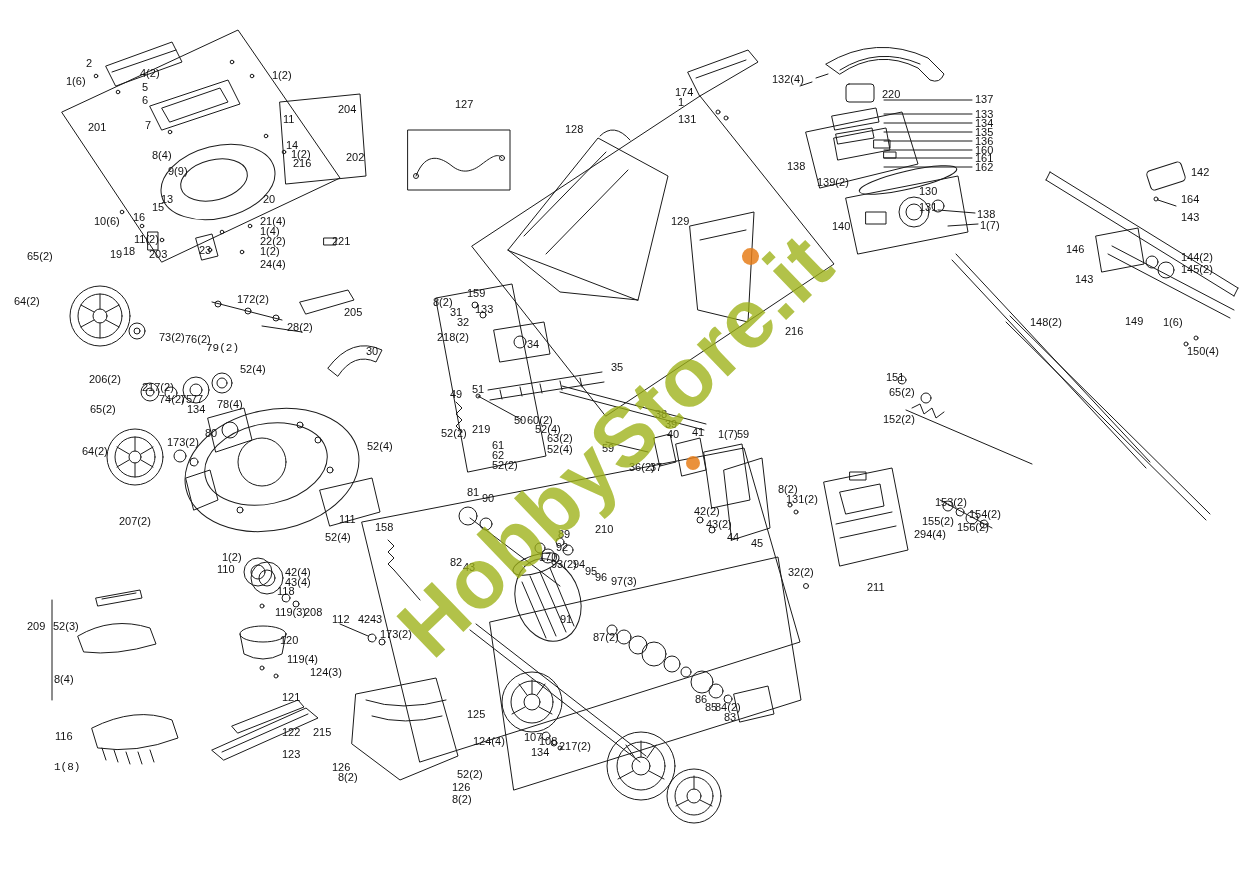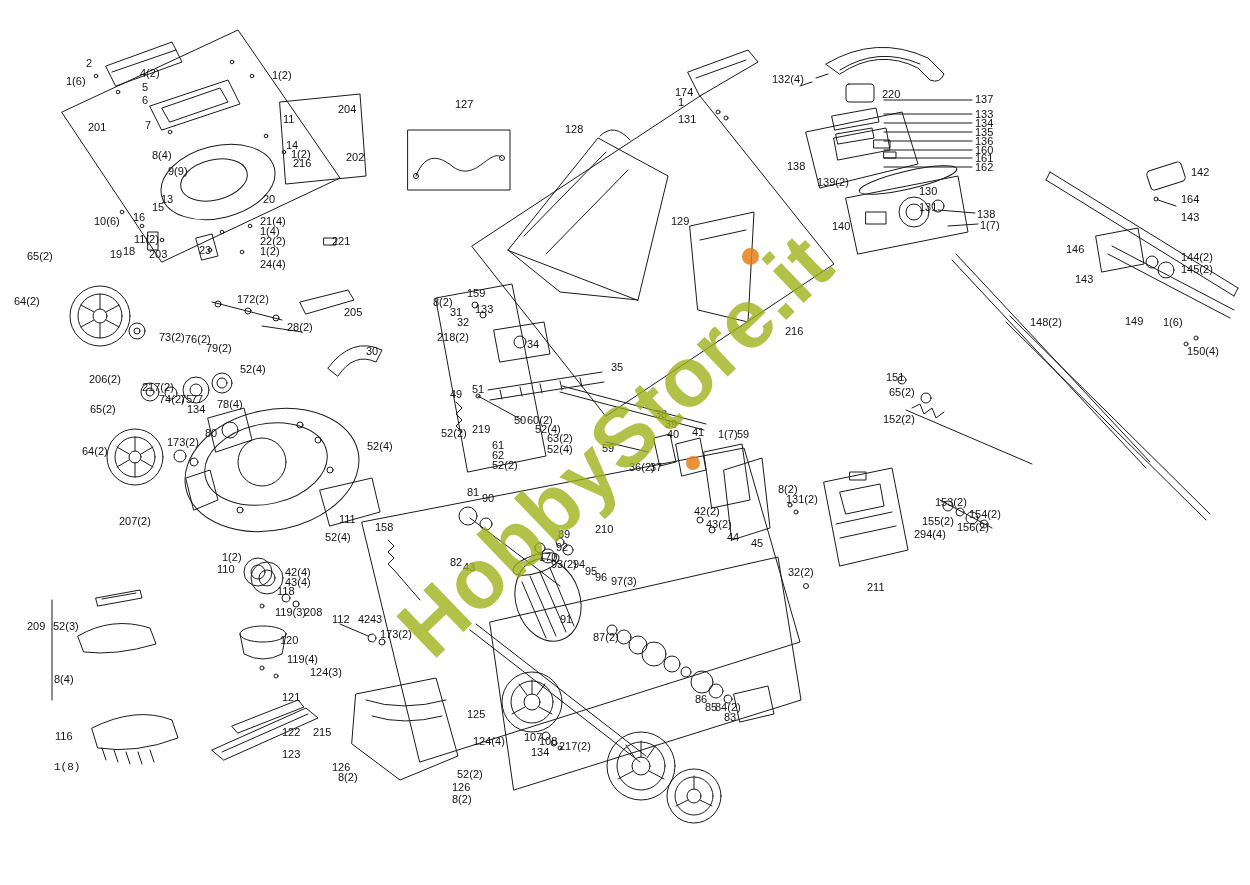--- a/index.html
+++ b/index.html
@@ -372,21 +372,21 @@
       <span class="part-label" style="left: 260px; top: 246px;">1(2)</span>
       <span class="part-label" style="left: 260px; top: 259px;">24(4)</span>
       <span class="part-label" style="left: 332px; top: 236px;">221</span>
       <span class="part-label" style="left: 27px; top: 251px;">65(2)</span>
       <span class="part-label" style="left: 14px; top: 296px;">64(2)</span>
       <span class="part-label" style="left: 237px; top: 294px;">172(2)</span>
       <span class="part-label" style="left: 344px; top: 307px;">205</span>
       <span class="part-label" style="left: 287px; top: 322px;">28(2)</span>
       <span class="part-label" style="left: 159px; top: 332px;">73(2)</span>
       <span class="part-label" style="left: 185px; top: 334px;">76(2)</span>
-      <span class="part-label" style="left: 206px; top: 343px;">79(2)</span>
+      <span class="part-label" style="left: 206px; top: 343px; font-family: Liberation Mono, monospace;">79(2)</span>
       <span class="part-label" style="left: 366px; top: 346px;">30</span>
       <span class="part-label" style="left: 89px; top: 374px;">206(2)</span>
       <span class="part-label" style="left: 240px; top: 364px;">52(4)</span>
       <span class="part-label" style="left: 142px; top: 382px;">217(2)</span>
       <span class="part-label" style="left: 159px; top: 394px;">74(2)</span>
       <span class="part-label" style="left: 180px; top: 394px;">75</span>
       <span class="part-label" style="left: 191px; top: 394px;">77</span>
       <span class="part-label" style="left: 187px; top: 404px;">134</span>
       <span class="part-label" style="left: 217px; top: 399px;">78(4)</span>
       <span class="part-label" style="left: 90px; top: 404px;">65(2)</span>

